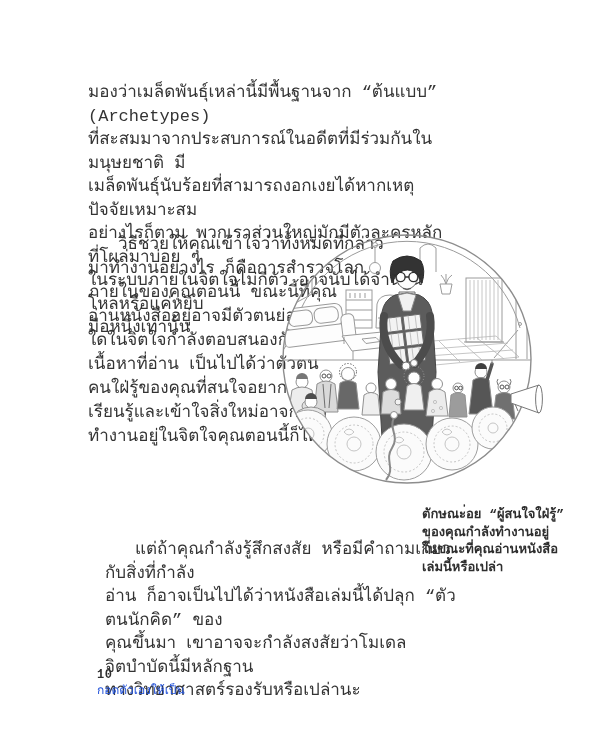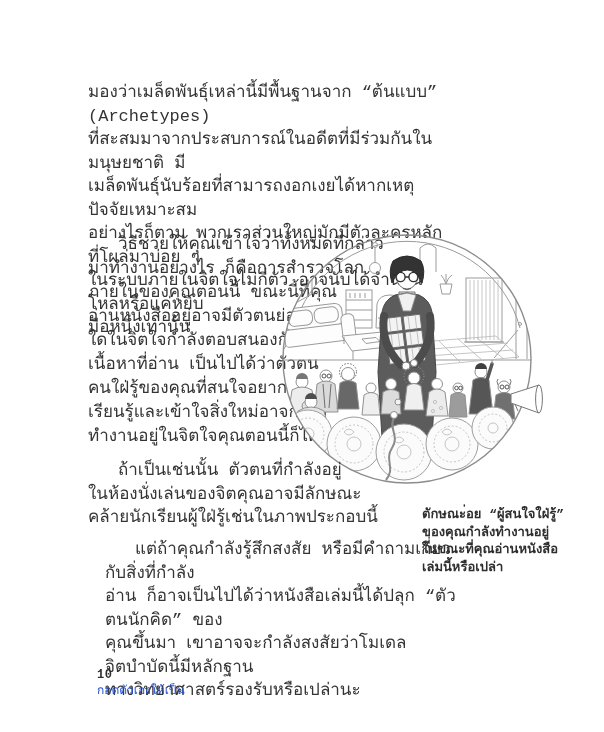--- a/index.html
+++ b/index.html
@@ -274,23 +274,20 @@
       <circle cx="127" cy="127" r="124" fill="none" stroke="#8d8d8d" stroke-width="1.4"></circle>
 
       <g stroke="#777">
         <path d="M231,162 L259,153 L259,181 L231,171 Z" fill="#fff"></path>
         <ellipse cx="259" cy="167" rx="3.4" ry="14" fill="#fff"></ellipse>
         <line x1="235" y1="172" x2="238" y2="179"></line>
       </g>
     </svg>
   </div>
 
-  <p id="p3" class="body-text indent">ถ้าเป็นเช่นนั้น ตัวตนที่กำลังอยู่
-ในห้องนั่งเล่นของจิตคุณอาจมีลักษณะ
-คล้ายนักเรียนผู้ใฝ่รู้เช่นในภาพประกอบนี้</p>
 
   <div class="caption">ตักษณะ่อย “ผู้สนใจใฝ่รู้”
 ของคุณกำลังทำงานอยู่
 ในขณะที่คุณอ่านหนังสือ
 เล่มนี้หรือเปล่า</div>
 
   <p id="p4" class="body-text indent">แต่ถ้าคุณกำลังรู้สึกสงสัย หรือมีคำถามเกี่ยวกับสิ่งที่กำลัง
 อ่าน ก็อาจเป็นไปได้ว่าหนังสือเล่มนี้ได้ปลุก “ตัวตนนักคิด” ของ
 คุณขึ้นมา เขาอาจจะกำลังสงสัยว่าโมเดลจิตบำบัดนี้มีหลักฐาน
 ทางวิทยาศาสตร์รองรับหรือเปล่านะ</p>

